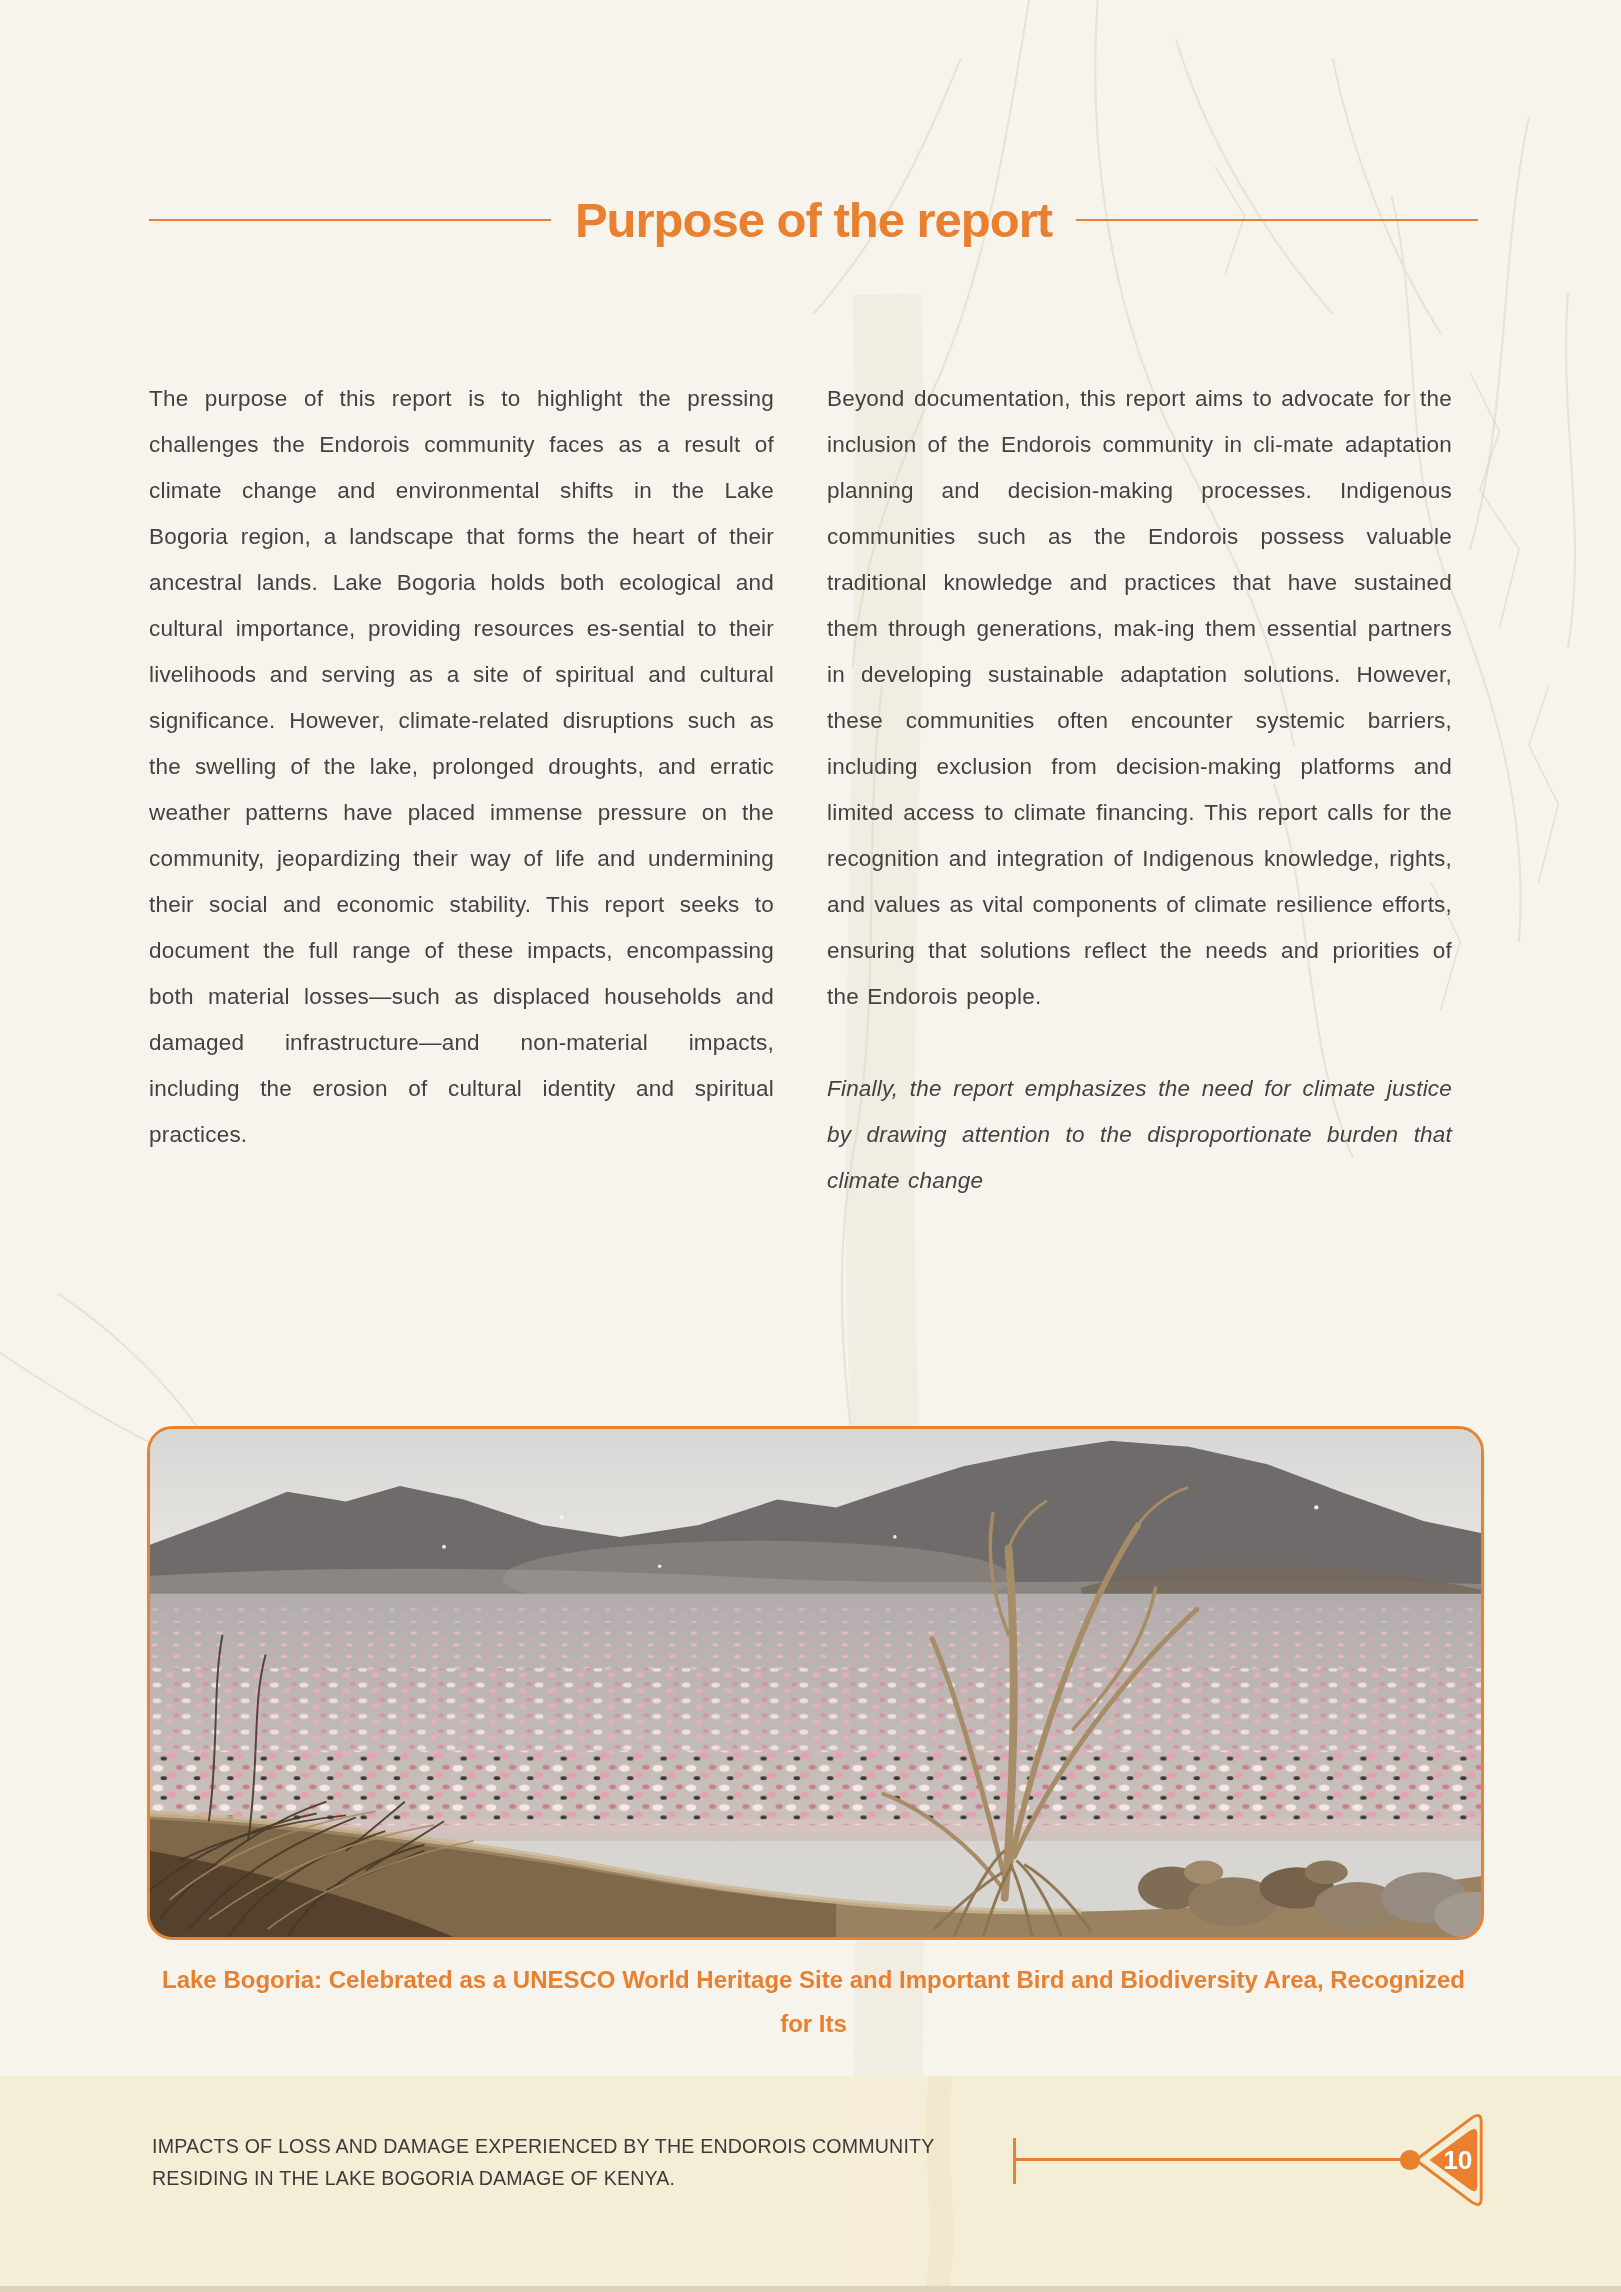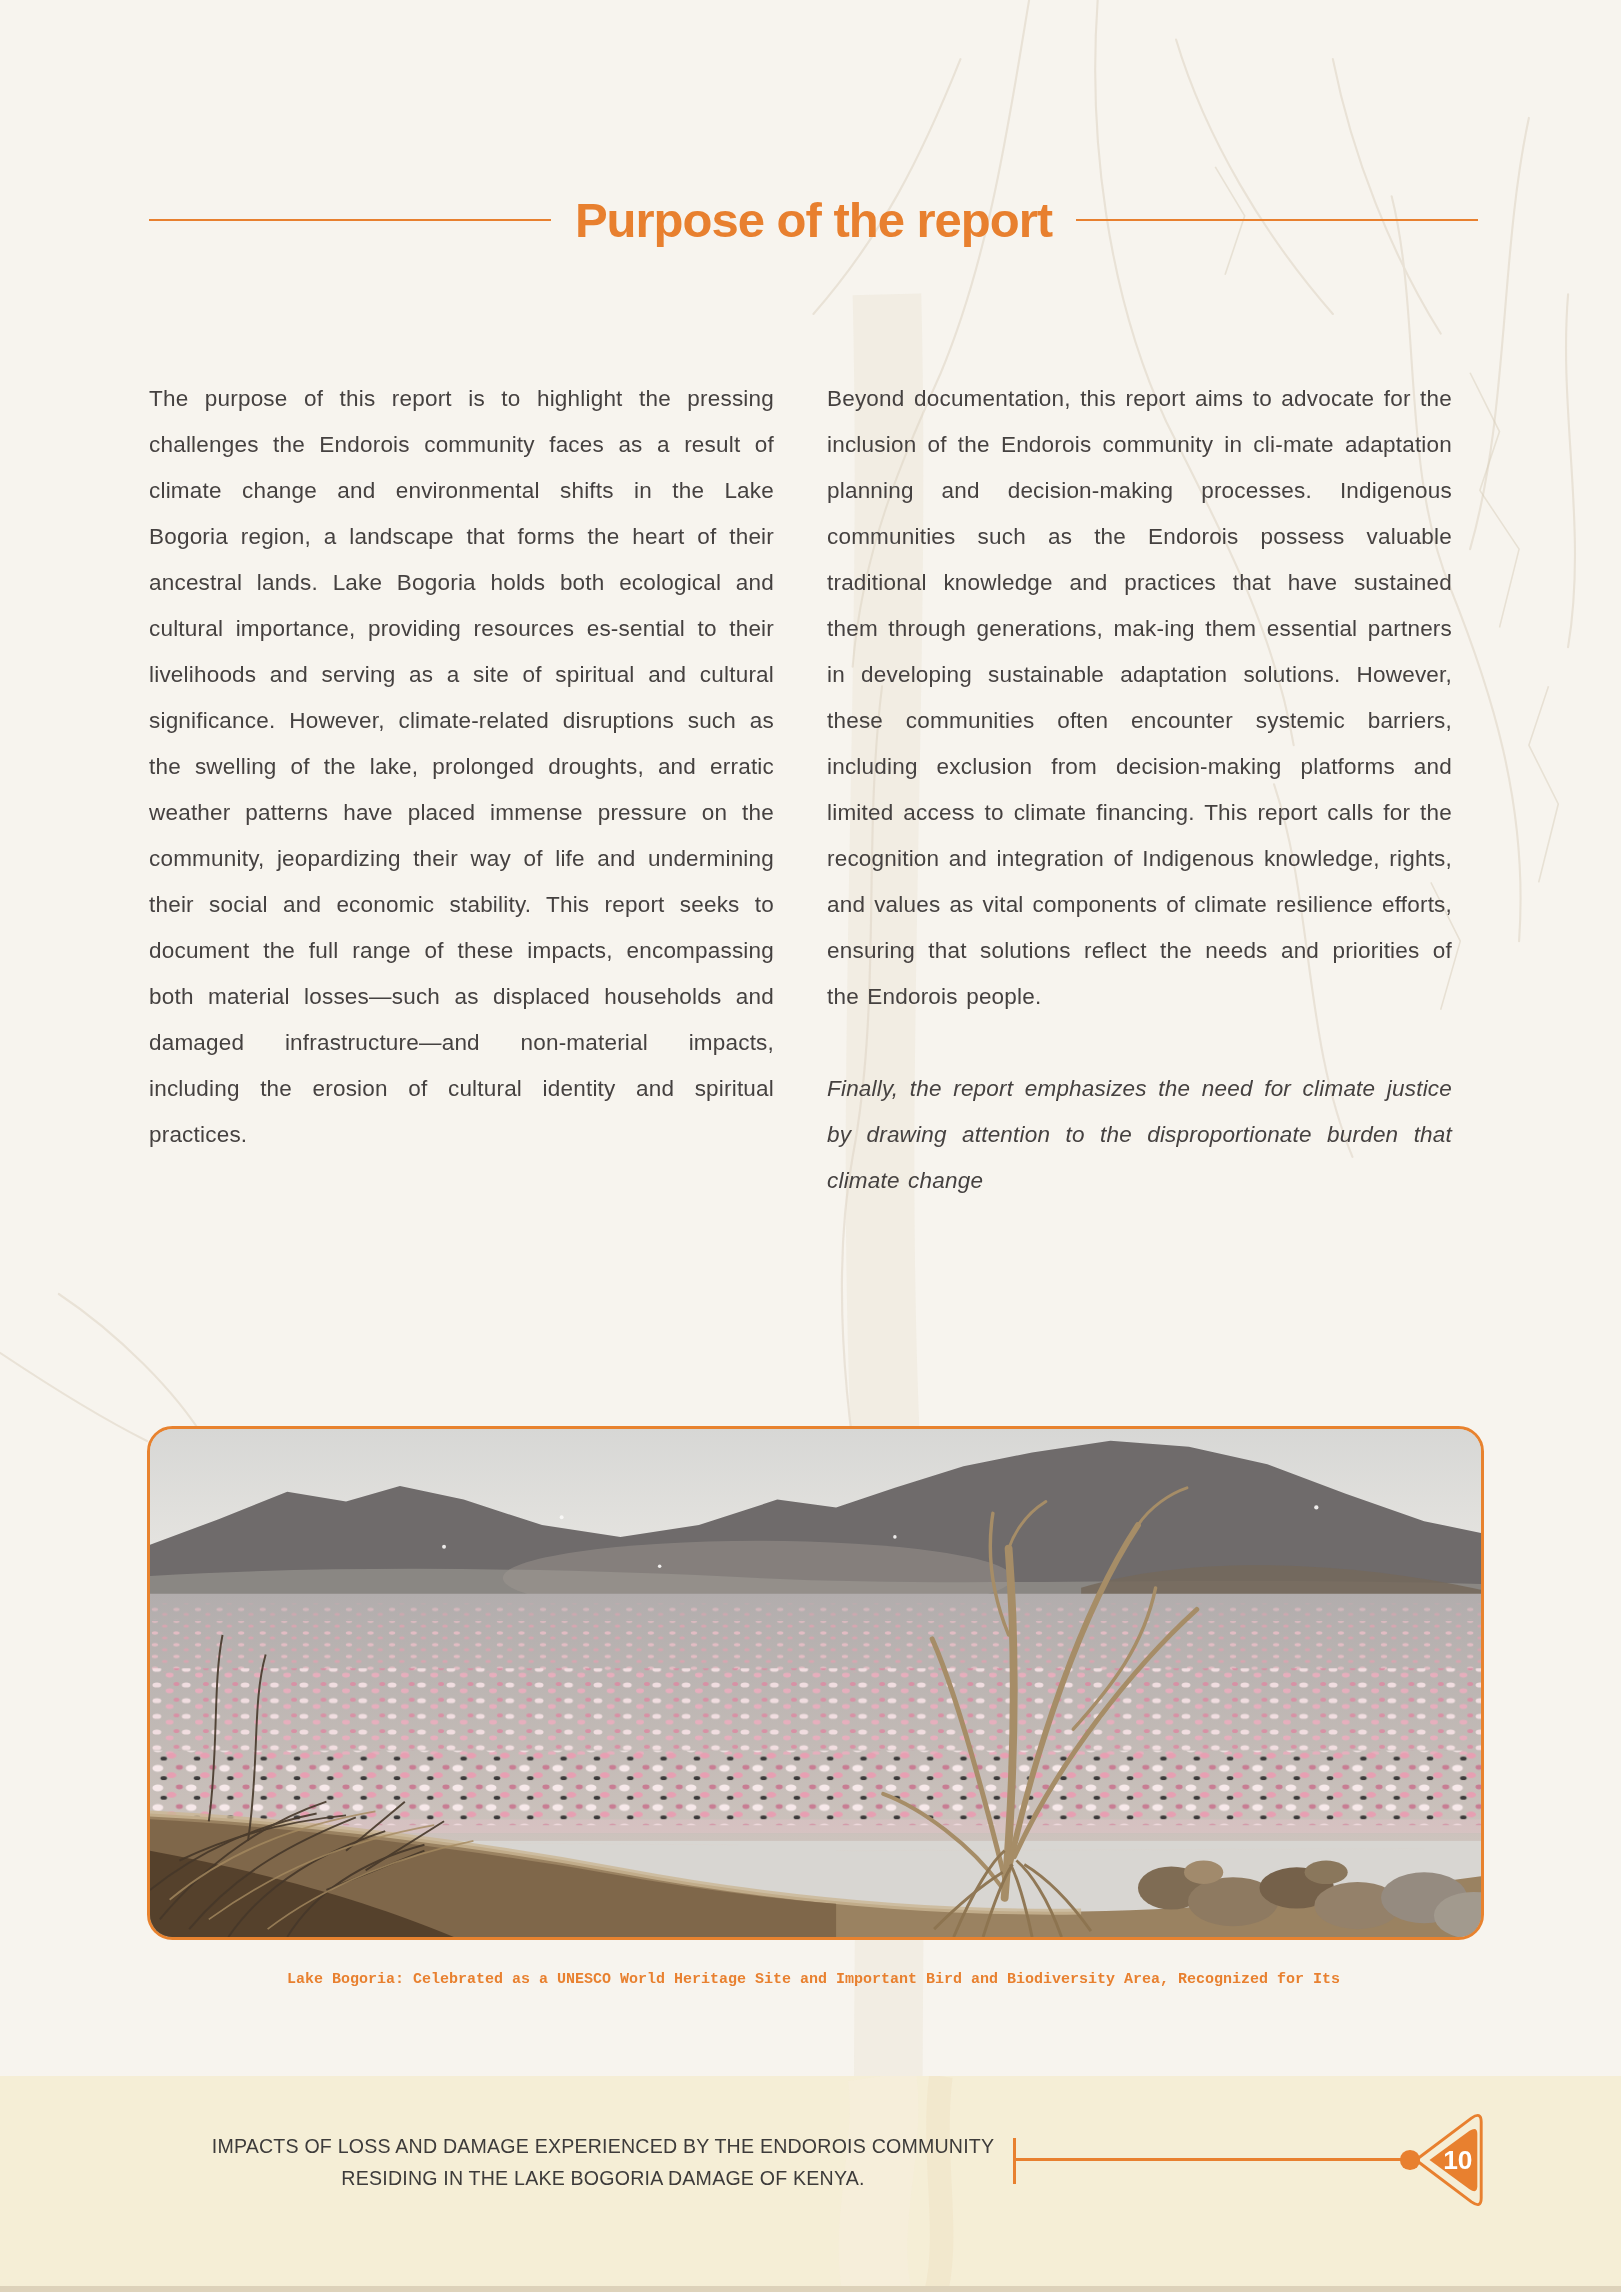--- a/index.html
+++ b/index.html
@@ -22,29 +22,29 @@
   .col p.p2{margin-top:46px;font-style:italic;}
 
   
   .photo{position:absolute;left:147px;top:1426px;width:1331px;height:508px;margin:0;
          border:3.9px solid #e8822e;border-radius:25.5px;overflow:hidden;box-sizing:content-box;
          background:#d8d6d2;}
   .photo svg{display:block;width:1331px;height:508px;}
 
   
   .caption{position:absolute;left:149px;top:1958px;width:1329px;text-align:center;
-           color:#e8802f;font-weight:bold;font-size:15px;line-height:44px;font-family:Liberation Mono, monospace;}
+           color:#e8802f;font-weight:bold;font-size:24px;line-height:44px;}
   .caption span{display:block;}
 
   
   .footer{position:absolute;left:0;top:2076px;width:1621px;height:217px;background:#f5eed6;}
   .footer-watermark{position:absolute;left:0;top:0;}
   .footer-text{position:absolute;left:152px;top:54px;width:902px;font-size:19.6px;
                line-height:32px;color:#3d3b3a;letter-spacing:0.2px;}
-  .footer-text span{display:block;text-align:center;}
+  .footer-text span{display:block;}
   .v-rule{position:absolute;left:1013px;top:62px;width:2.9px;height:46px;background:#e8802f;}
   .h-rule{position:absolute;left:1015px;top:82px;width:392px;height:2.9px;background:#e8802f;}
   .dot{position:absolute;left:1400px;top:74px;width:19.6px;height:19.6px;border-radius:50%;
        background:#e8802f;}
   .badge{position:absolute;left:1411px;top:35px;width:78px;height:98px;}
   .badge .num{font-family:"Liberation Sans",sans-serif;font-weight:bold;font-size:27px;fill:#ffffff;}
   .page-edge{position:absolute;left:0;top:2286px;width:1621px;height:6.9px;background:#ddd2ba;}
 </style>
 </head>
 <body>

